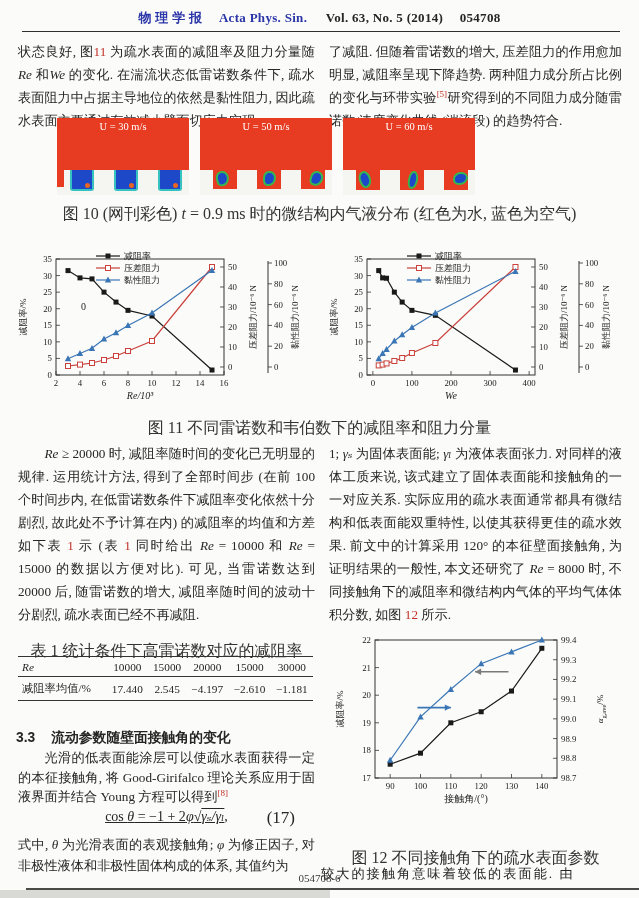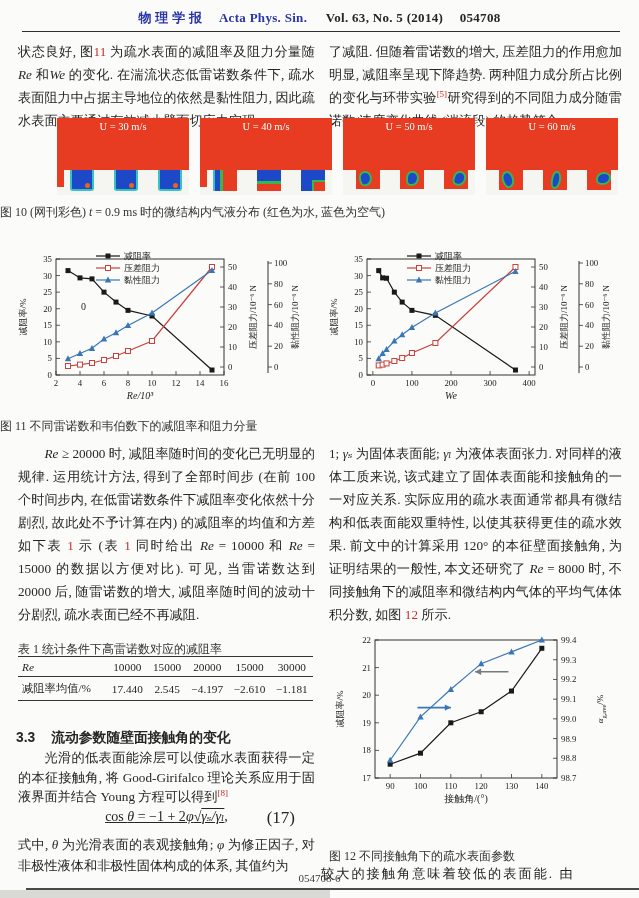--- a/index.html
+++ b/index.html
@@ -8,21 +8,21 @@
   .abs{position:absolute;}
   .header{text-align:center;font-weight:bold;font-size:13px;letter-spacing:.3px;}
   .hblue{color:var(--hblue,#2a35a8);}
   .hrule{border-top:1.5px solid #2f2f2f;}
   .para{font-size:13.2px;line-height:23px;text-align:justify;}
   .indent{text-indent:2em;}
   .r{color:var(--red,#c23227);}
   .i{font-style:italic;}
   .s{vertical-align:super;font-size:9px;line-height:0;}
   .v{text-decoration:overline;}
-  .cap{font-size:12px;color:#333;}
+  .cap{font-size:16px;color:#333;text-align:center;}
   .sec{font-weight:bold;font-size:13.8px;font-family:Liberation Sans, sans-serif;}
   .sec .num{margin-right:16px;}
   .eq{position:relative;font-size:14px;text-align:center;}
   .eq .num{position:absolute;right:20px;top:0;font-size:17px;}
   .footer{text-align:center;font-size:11px;color:#3c3c3c;}
   .bline{border-top:2px solid #4a4a48;}
   .bshade{background:#d9d9d5;}
   
   .panels{display:flex;gap:11px;}
   .panel{position:relative;width:132px;height:77px;background:#f5f5f1;}
@@ -76,29 +76,20 @@
   </div>
   <div class="abs hrule" style="left:22px;top:31px;width:598px;"></div>
 
   <div class="abs para" style="left:18px;top:40px;width:297px;"><span>状态良好, 图</span><span class="r">11</span><span> 为疏水表面的减阻率及阻力分量随</span><span class="i">Re</span><span> 和</span><span class="i">We</span><span> 的变化. 在湍流状态低雷诺数条件下, 疏水表面阻力中占据主导地位的依然是黏性阻力, 因此疏水表面主要通过有效减小壁面切应力实现</span></div>
   <div class="abs para" style="left:329px;top:40px;width:293px;"><span>了减阻. 但随着雷诺数的增大, 压差阻力的作用愈加明显, 减阻率呈现下降趋势. 两种阻力成分所占比例的变化与环带实验</span><span class="r s">[5]</span><span>研究得到的不同阻力成分随雷诺数/速度变化曲线 (湍流段) 的趋势符合.</span></div>
 
   <div class="abs panels" style="left:57px;top:118px;">
     <div class="panel v30">
       <div class="water"></div>
       <span class="plabel">U = 30 m/s</span>
-      <div class="strip">
-        <i class="cav"></i>
-          <i class="cav"></i>
-          <i class="cav"></i>
-      </div>
-    </div>
-    <div class="panel v40">
-      <div class="water"></div>
-      <span class="plabel">U = 40 m/s</span>
       <div class="strip">
         <i class="cav"></i>
           <i class="cav"></i>
           <i class="cav"></i>
       </div>
     </div>
     <div class="panel v50">
       <div class="water"></div>
       <span class="plabel">U = 50 m/s</span>
       <div class="strip">

